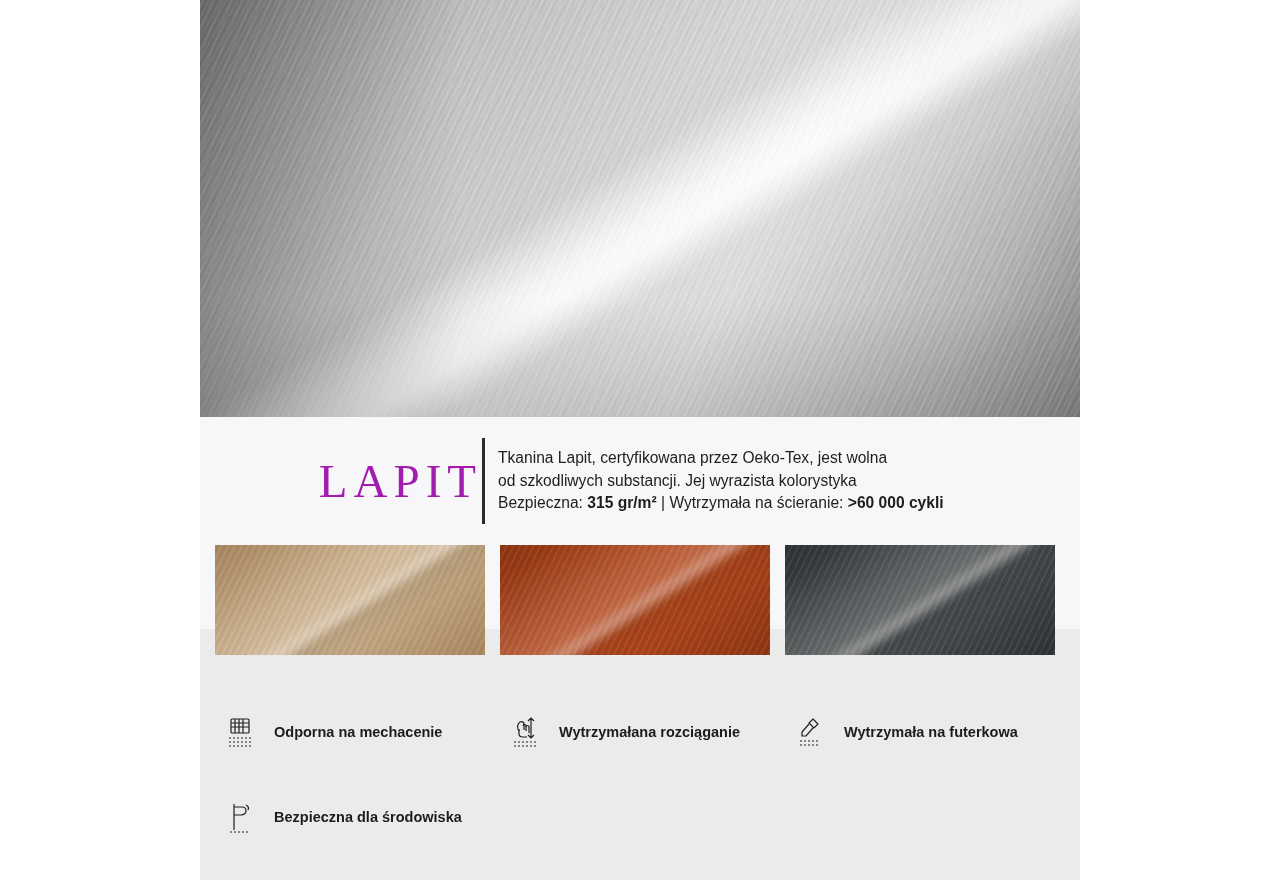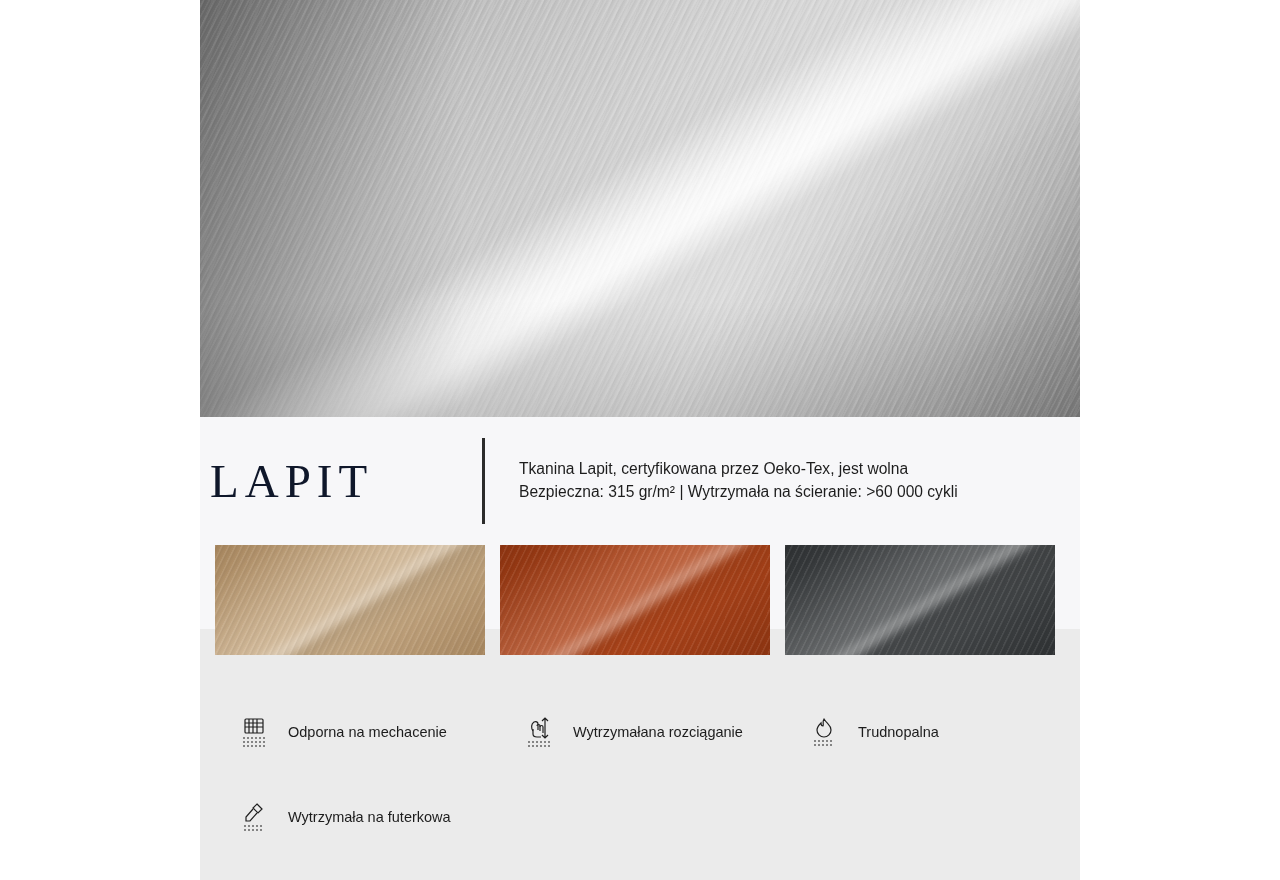--- a/index.html
+++ b/index.html
@@ -92,47 +92,47 @@
     left: 0;
     top: 417px;
     width: 880px;
     height: 128px;
     background: #f7f7f9;
     display: flex;
     align-items: center;
   }
   .brand {
     width: 282px;
-    text-align: left;
+    text-align: right;
     font-family: "Liberation Serif", serif;
     font-size: 47px;
     letter-spacing: 6px;
-    color: #0f172a;
+    color: #a21caf;
     font-weight: 400;
     padding-left: 10px;
     box-sizing: border-box;
   }
   .divider {
     width: 3px;
     height: 86px;
     background: #2b2b2b;
     flex: none;
   }
   .desc {
     flex: 1;
-    padding-left: 34px;
+    padding-left: 13px;
     padding-right: 18px;
     font-size: 15.6px;
     line-height: 1.45;
     color: #1d1d1d;
   }
   .desc .row {
     white-space: nowrap;
   }
-  .desc b { font-weight: 400; }
+  .desc b { font-weight: 700; }
 
   
   .swatches {
     position: absolute;
     left: 0;
     top: 545px;
     width: 880px;
     height: 132px;
     display: flex;
     gap: 0;
@@ -184,22 +184,23 @@
   .features {
     position: absolute;
     left: 0;
     top: 690px;
     width: 772px;
     height: 190px;
     display: grid;
     grid-template-columns: 285px 285px 310px;
     grid-template-rows: 85px 85px;
     align-items: center;
-    padding-left: 34px;
+    padding-left: 20px;
     box-sizing: border-box;
+    font-weight: bold;
   }
   .feat {
     display: flex;
     align-items: center;
     gap: 14px;
   }
   .feat .ico {
     width: 40px;
     height: 44px;
     flex: none;
@@ -241,20 +242,21 @@
       <div class="fold"></div>
       <div class="shadow-left"></div>
       <div class="shadow-bottom"></div>
     </div>
 
     <div class="info">
       <div class="brand">LAPIT</div>
       <div class="divider"></div>
       <div class="desc">
         <div class="row">Tkanina Lapit, certyfikowana przez Oeko-Tex, jest wolna</div>
+        <div class="row">od szkodliwych substancji. Jej wyrazista kolorystyka</div>
         <div class="row">
           <span>Bezpieczna:</span>
           <b>315 gr/m²</b>
           <span>|</span>
           <span>Wytrzymała na ścieranie:</span>
           <b>&gt;60 000 cykli</b>
         </div>
       </div>
     </div>
 
@@ -301,39 +303,41 @@
             <path d="M13 11c0-2 3-2 3 0v5"></path>
             <path d="M16 12c0-2 3-2 3 0v6"></path>
             <path d="M9 14v5c0 2 2 3 4 3h4"></path>
             <path d="M21 4v18M18 6l3-3 3 3M18 20l3 3 3-3"></path>
             <path d="M4 27h22M4 31h22" stroke-dasharray="2 2"></path>
           </svg>
         </span>
         <span class="lbl">Wytrzymałana rozciąganie</span>
       </div>
 
-      <div class="feat">
-        <span class="ico">
-          <svg width="30" height="36" viewBox="0 0 30 36" fill="none" stroke="#1f1f1f" stroke-width="1.2">
-            <path d="M15 4c3 5 7 6 7 11a7 7 0 0 1-14 0c0-3 2-5 4-7 0 2 1 3 2 3 1-2-1-4 1-7z"></path>
-            <path d="M5 26h20M5 30h20" stroke-dasharray="2 2"></path>
-          </svg>
-        </span>
-        <span class="lbl">Trudnopalna</span>
-      </div>
 
       <div class="feat">
         <span class="ico">
           <svg width="30" height="36" viewBox="0 0 30 36" fill="none" stroke="#1f1f1f" stroke-width="1.2">
             <path d="M18 4l5 5-4 4-5-5z"></path>
             <path d="M14 9L7 17v4h4l7-8"></path>
             <path d="M5 26h20M5 30h20" stroke-dasharray="2 2"></path>
           </svg>
         </span>
         <span class="lbl">Wytrzymała na futerkowa</span>
       </div>
 
+      <div class="feat">
+        <span class="ico">
+          <svg width="30" height="36" viewBox="0 0 30 36" fill="none" stroke="#1f1f1f" stroke-width="1.2">
+            <path d="M9 4v26"></path>
+            <path d="M9 7h8c3 0 4 2 4 4s-2 4-5 4H9"></path>
+            <path d="M21 5c2 1 3 3 2 5"></path>
+            <path d="M5 32h20" stroke-dasharray="2 2"></path>
+          </svg>
+        </span>
+        <span class="lbl">Bezpieczna dla środowiska</span>
+      </div>
 
 
     </div>
 
   </div>
 </div>
 
 </body></html>

